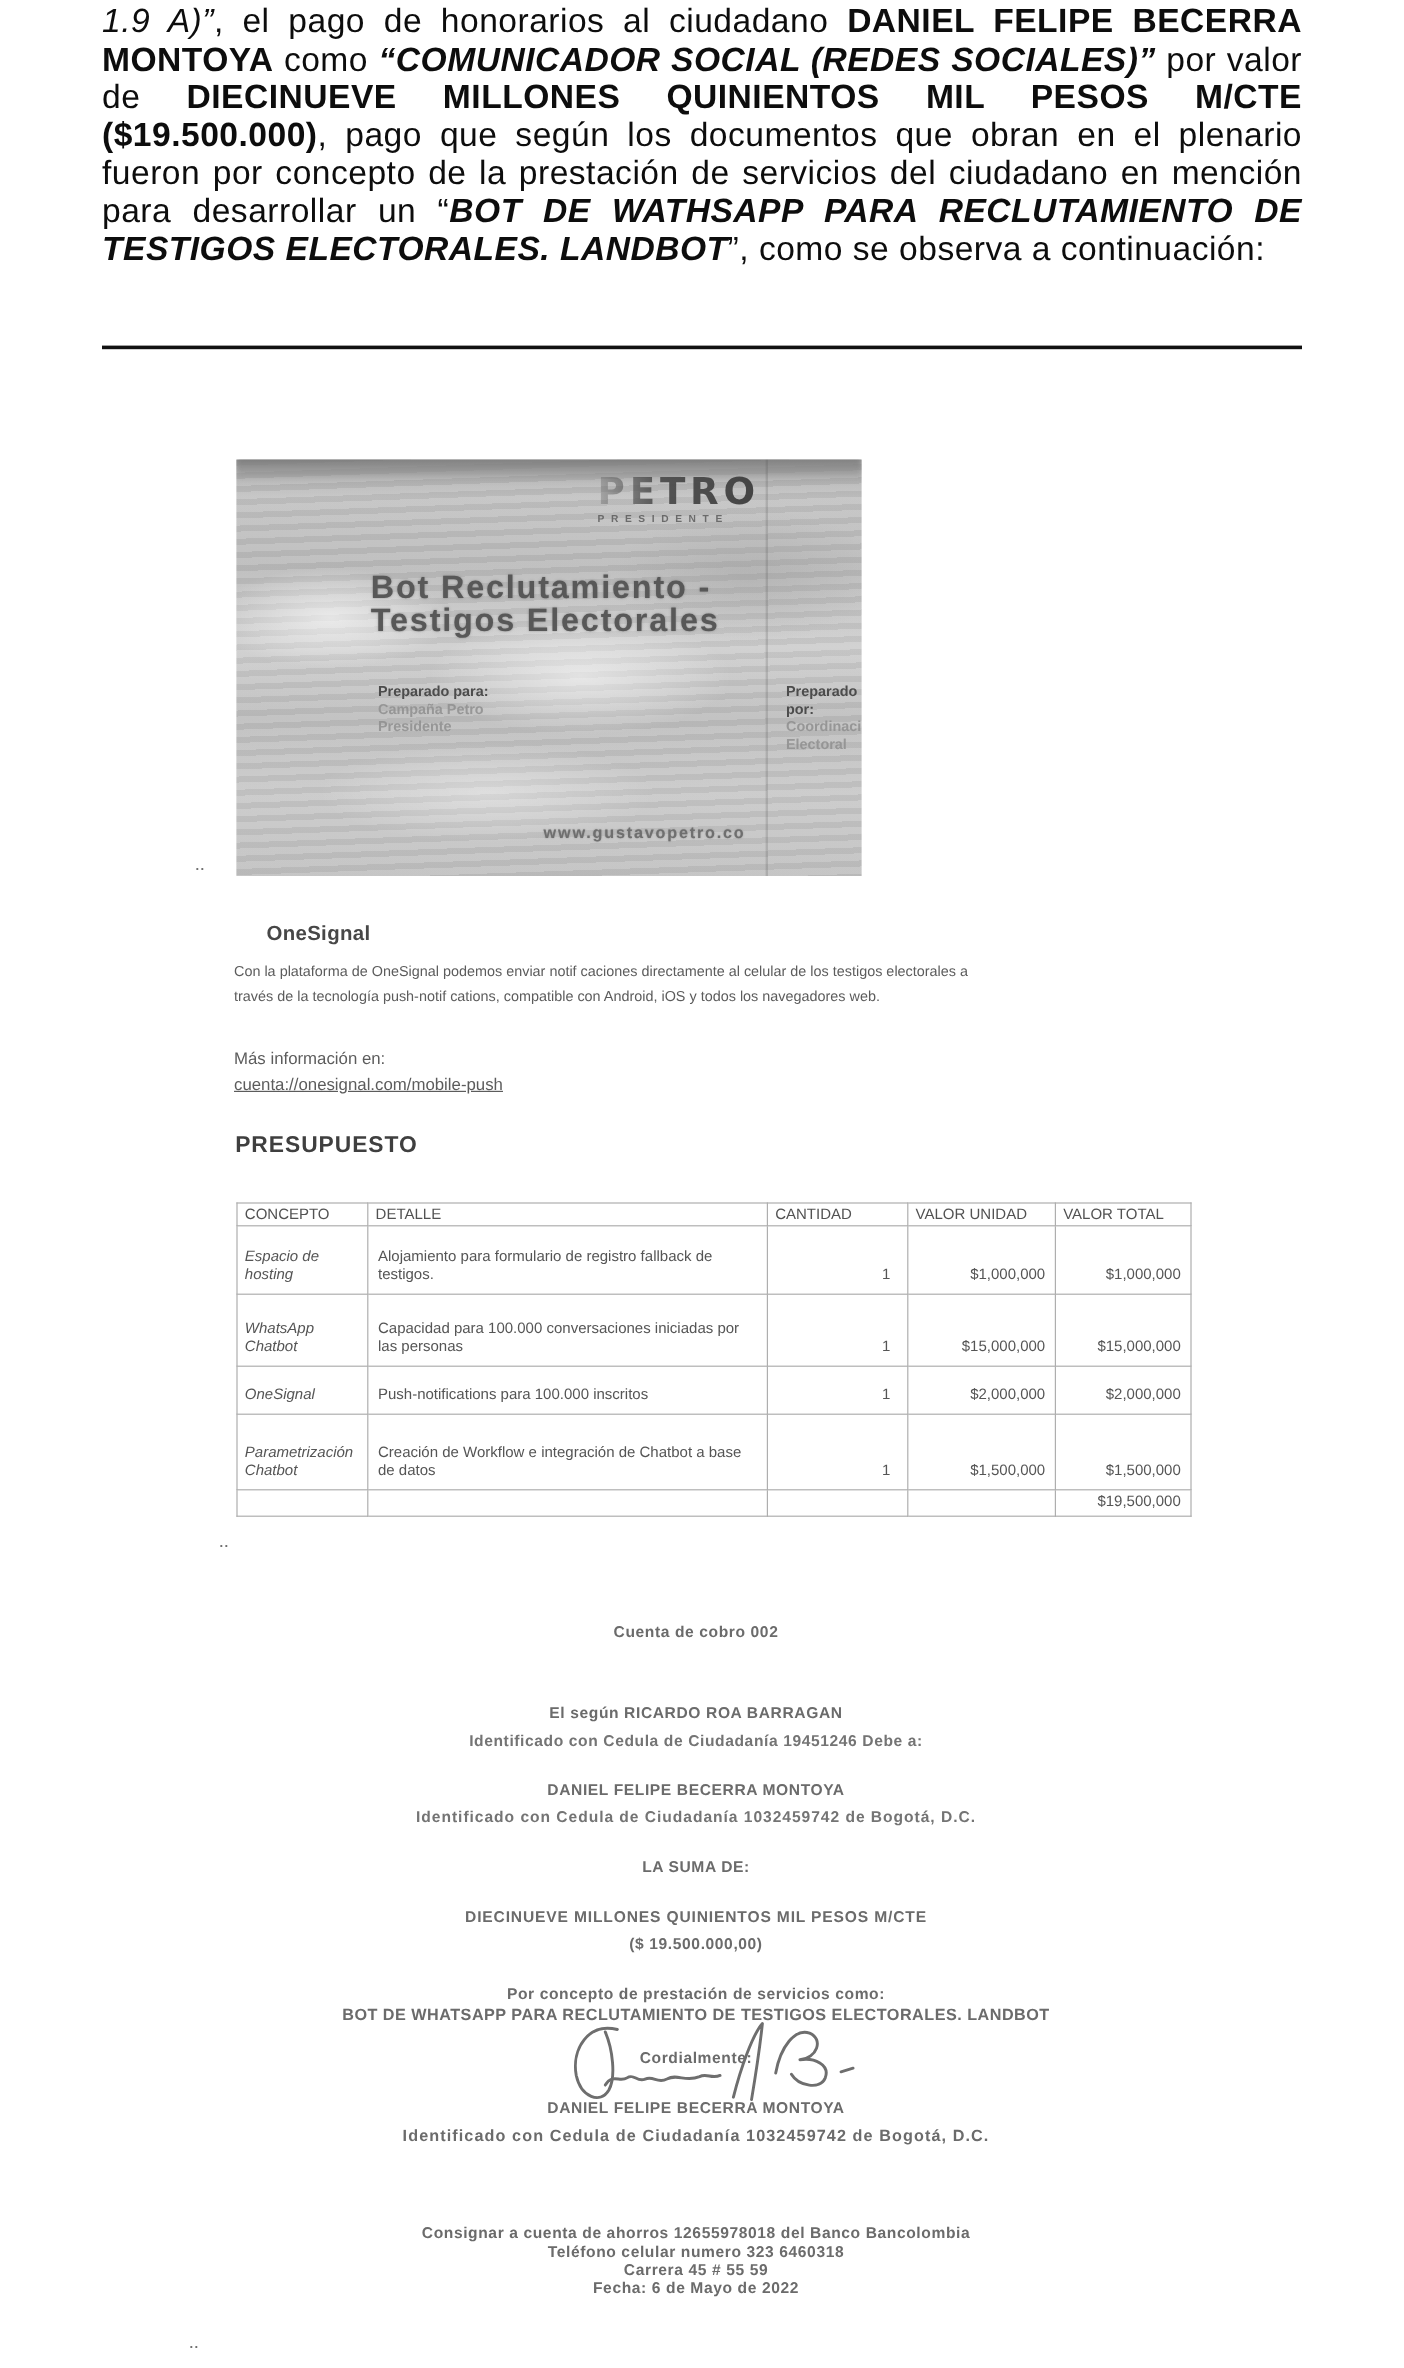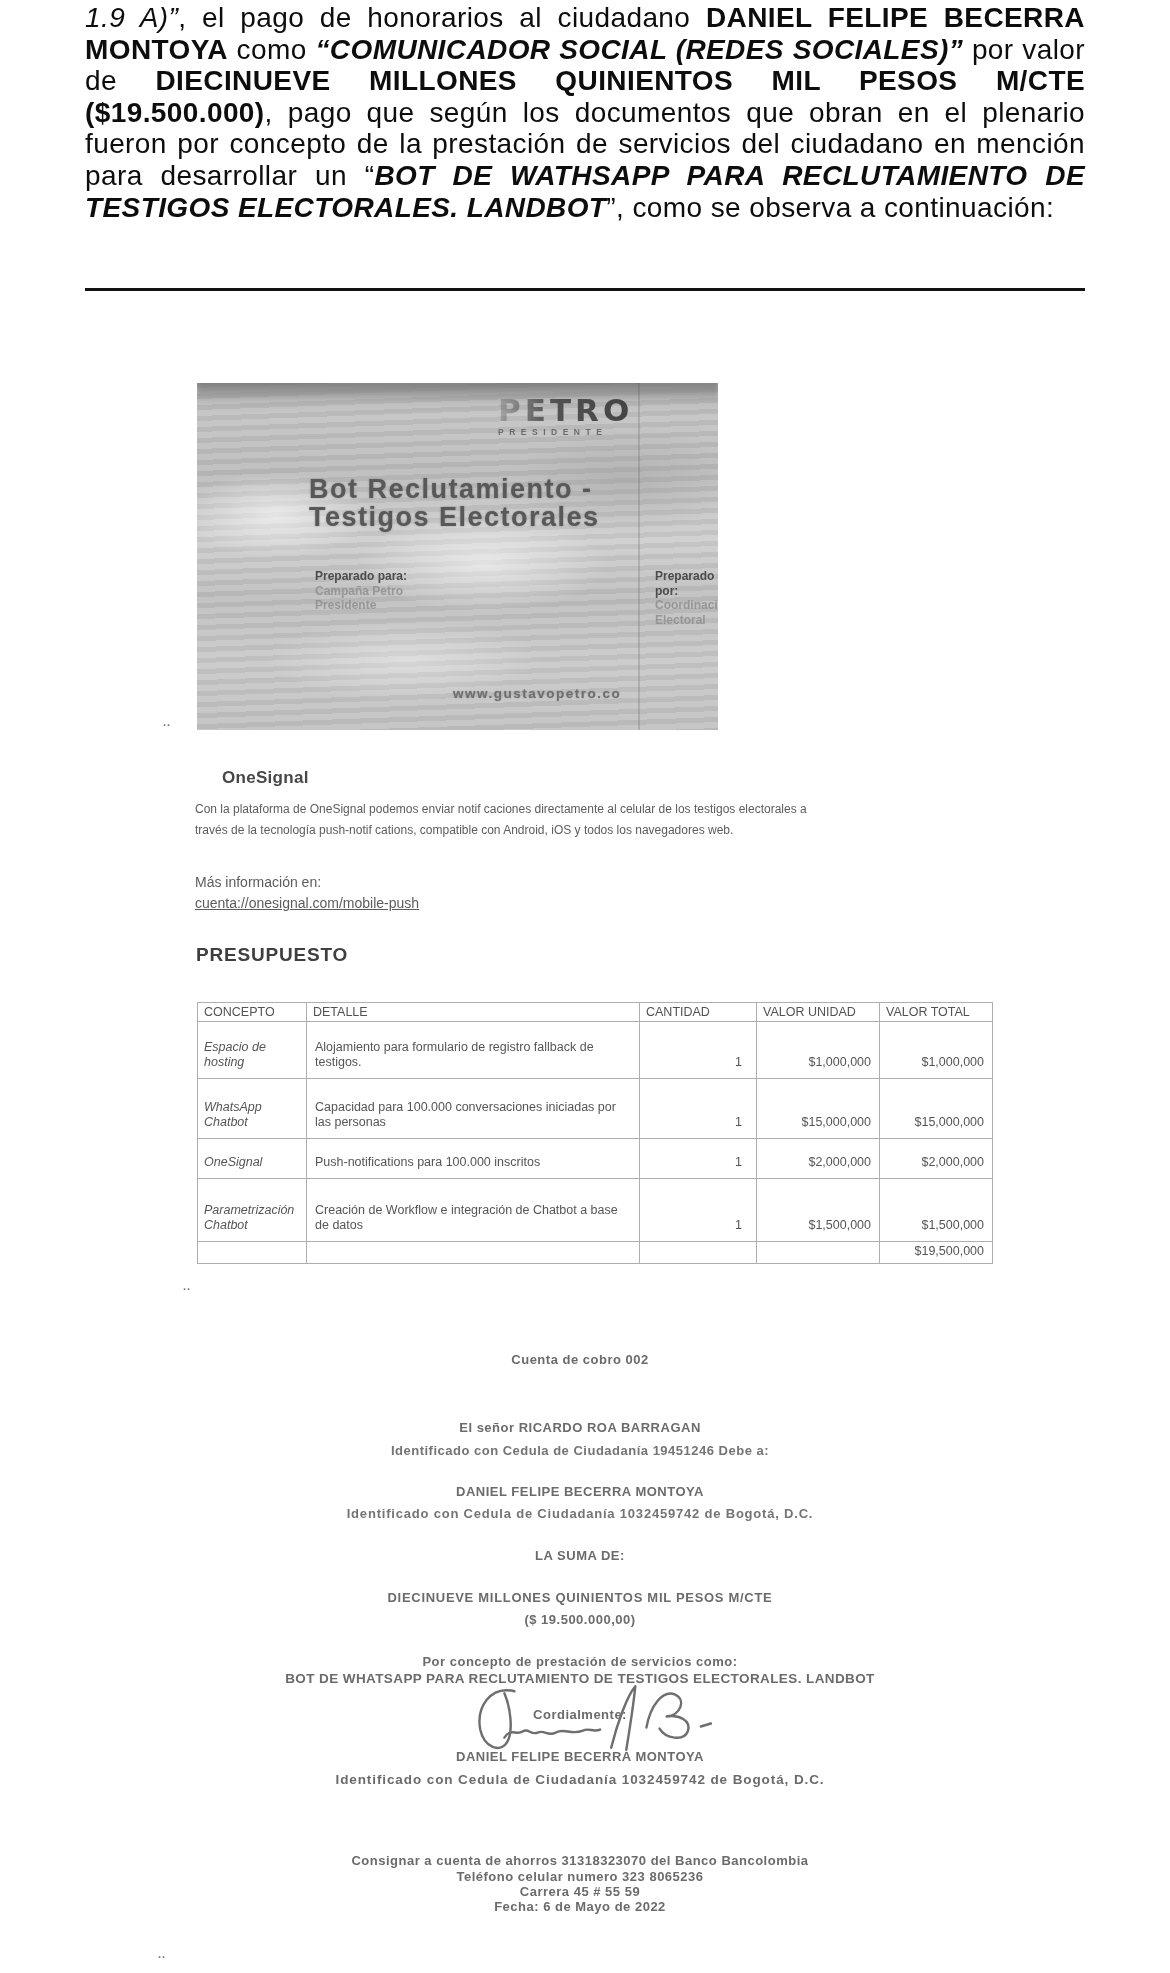--- a/index.html
+++ b/index.html
@@ -191,21 +191,21 @@
           <td class="c2"></td>
           <td class="c3"></td>
           <td class="c4">$19,500,000</td>
         </tr>
       </tbody>
   </table>
 
   <div class="artifact" id="art2">..</div>
 
   <div class="cc" id="cc-title">Cuenta de cobro 002</div>
-  <div class="cc" id="cc-debtor1">El señor RICARDO ROA BARRAGAN</div>
+  <div class="cc" id="cc-debtor1">El según RICARDO ROA BARRAGAN</div>
   <div class="cc" id="cc-debtor2">Identificado con Cedula de Ciudadanía 19451246 Debe a:</div>
   <div class="cc" id="cc-creditor1">DANIEL FELIPE BECERRA MONTOYA</div>
   <div class="cc" id="cc-creditor2">Identificado con Cedula de Ciudadanía 1032459742 de Bogotá, D.C.</div>
   <div class="cc" id="cc-sum">LA SUMA DE:</div>
   <div class="cc" id="cc-words">DIECINUEVE MILLONES QUINIENTOS MIL PESOS M/CTE</div>
   <div class="cc" id="cc-number">($ 19.500.000,00)</div>
   <div class="cc" id="cc-concept-label">Por concepto de prestación de servicios como:</div>
   <div class="cc" id="cc-concept-value">BOT DE WHATSAPP PARA RECLUTAMIENTO DE TESTIGOS ELECTORALES. LANDBOT</div>
   <div class="cc" id="cc-closing">Cordialmente:</div>
 
@@ -213,19 +213,19 @@
     <path d="M62,10 C38,4 24,26 28,48 C32,66 48,72 55,60 C61,49 58,26 52,12"></path>
     <path d="M52,56 C58,46 64,54 70,50 C76,46 78,54 85,51 C92,48 95,55 103,51 C112,46 118,54 130,49 C136,46 140,51 147,48"></path>
     <path d="M158,66 C164,42 174,14 182,5 C180,24 176,50 173,68"></path>
     <path d="M193,46 C197,24 209,9 221,13 C233,18 227,34 213,35 C225,33 238,39 234,50 C230,60 212,57 206,47"></path>
     <path d="M247,45 L257,42"></path>
   </svg>
 
   <div class="cc" id="cc-signer-name">DANIEL FELIPE BECERRA MONTOYA</div>
   <div class="cc" id="cc-signer-id">Identificado con Cedula de Ciudadanía 1032459742 de Bogotá, D.C.</div>
 
-  <div class="cc" id="cc-footer1">Consignar a cuenta de ahorros 31318323070 del Banco Bancolombia</div>
-  <div class="cc" id="cc-footer2">Teléfono celular numero 323 8065236</div>
+  <div class="cc" id="cc-footer1">Consignar a cuenta de ahorros 12655978018 del Banco Bancolombia</div>
+  <div class="cc" id="cc-footer2">Teléfono celular numero 323 6460318</div>
   <div class="cc" id="cc-footer3">Carrera 45 # 55 59</div>
   <div class="cc" id="cc-footer4">Fecha: 6 de Mayo de 2022</div>
 
   <div class="artifact" id="art3">..</div>
 </div>
 
 </body></html>

